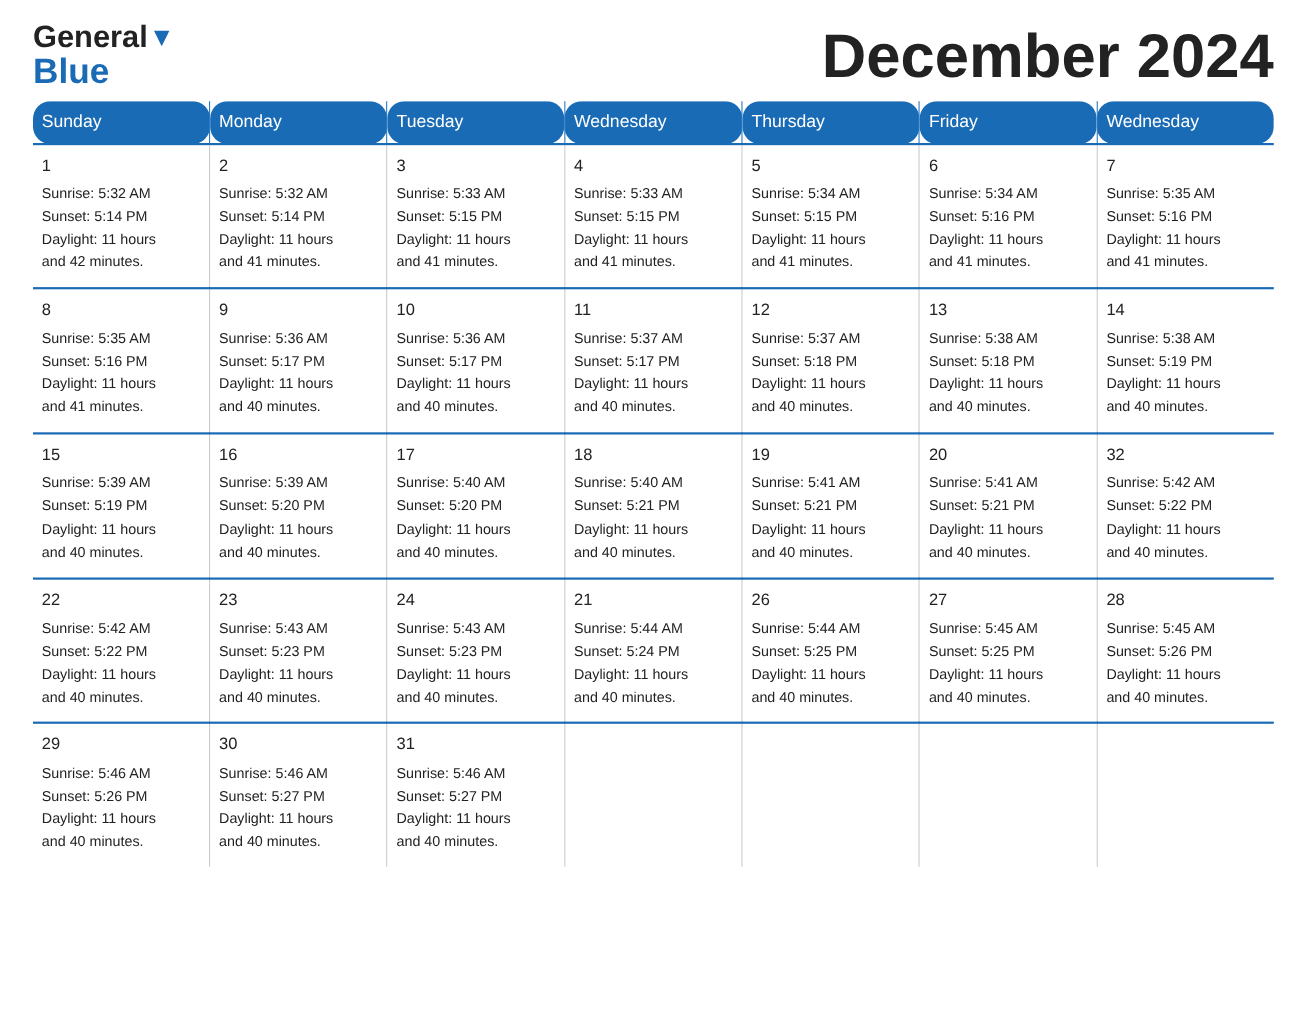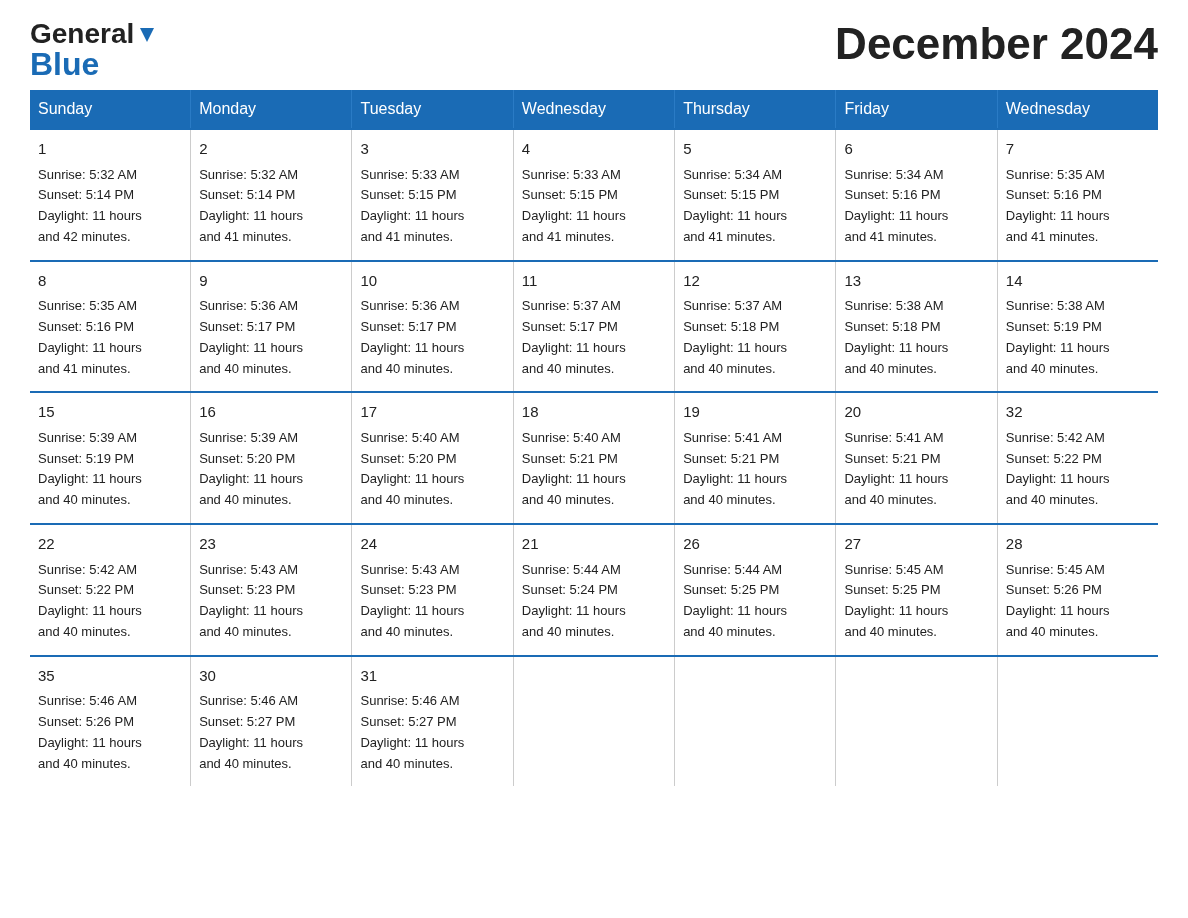--- a/index.html
+++ b/index.html
@@ -35,21 +35,21 @@
       line-height: 1;
     }
     .logo-line {
       display: flex;
       align-items: center;
     }
     .title-block {
       text-align: right;
     }
     .title-main {
-      font-size: 44px;
+      font-size: 56px;
       font-weight: bold;
       color: #222;
       line-height: 1.1;
     }
     .title-sub {
       font-size: 22px;
       color: #444;
       margin-top: 4px;
     }
     .calendar {
@@ -60,20 +60,21 @@
     .calendar thead tr {
       background: #1a6bb5;
       color: #fff;
     }
     .calendar thead th {
       padding: 10px 8px;
       font-size: 16px;
       font-weight: normal;
       text-align: left;
       border-right: 1px solid #2a7bc5;
+      border-radius: 16px;
     }
     .calendar thead th:last-child {
       border-right: none;
     }
     .calendar tbody tr {
       border-top: 2px solid #1a6bb5;
     }
     .calendar tbody td {
       vertical-align: top;
       padding: 8px 8px 12px 8px;
@@ -245,21 +246,21 @@
           <span class="day-num">27</span>
           <div class="day-info">Sunrise: 5:45 AM<br>Sunset: 5:25 PM<br>Daylight: 11 hours<br>and 40 minutes.</div>
         </td>
         <td>
           <span class="day-num">28</span>
           <div class="day-info">Sunrise: 5:45 AM<br>Sunset: 5:26 PM<br>Daylight: 11 hours<br>and 40 minutes.</div>
         </td>
       </tr>
       <tr>
         <td>
-          <span class="day-num">35</span>
+          <span class="day-num">29</span>
           <div class="day-info">Sunrise: 5:46 AM<br>Sunset: 5:26 PM<br>Daylight: 11 hours<br>and 40 minutes.</div>
         </td>
         <td>
           <span class="day-num">30</span>
           <div class="day-info">Sunrise: 5:46 AM<br>Sunset: 5:27 PM<br>Daylight: 11 hours<br>and 40 minutes.</div>
         </td>
         <td>
           <span class="day-num">31</span>
           <div class="day-info">Sunrise: 5:46 AM<br>Sunset: 5:27 PM<br>Daylight: 11 hours<br>and 40 minutes.</div>
         </td>

